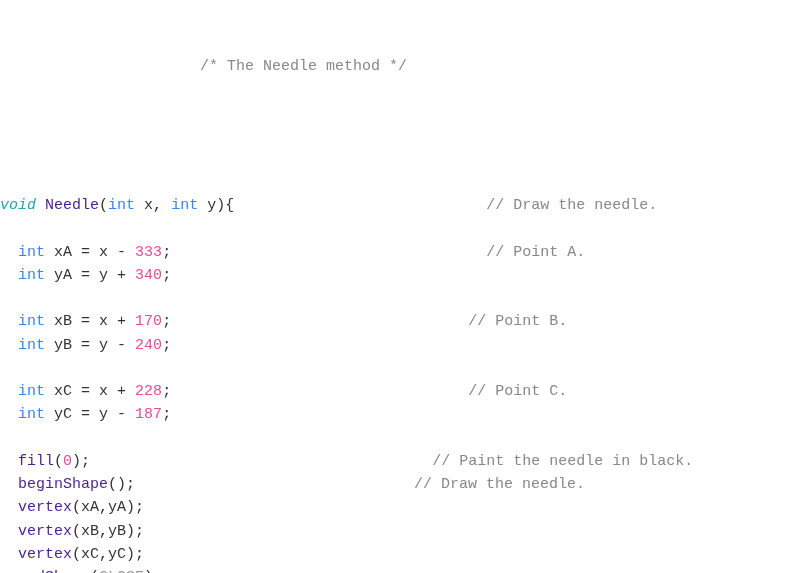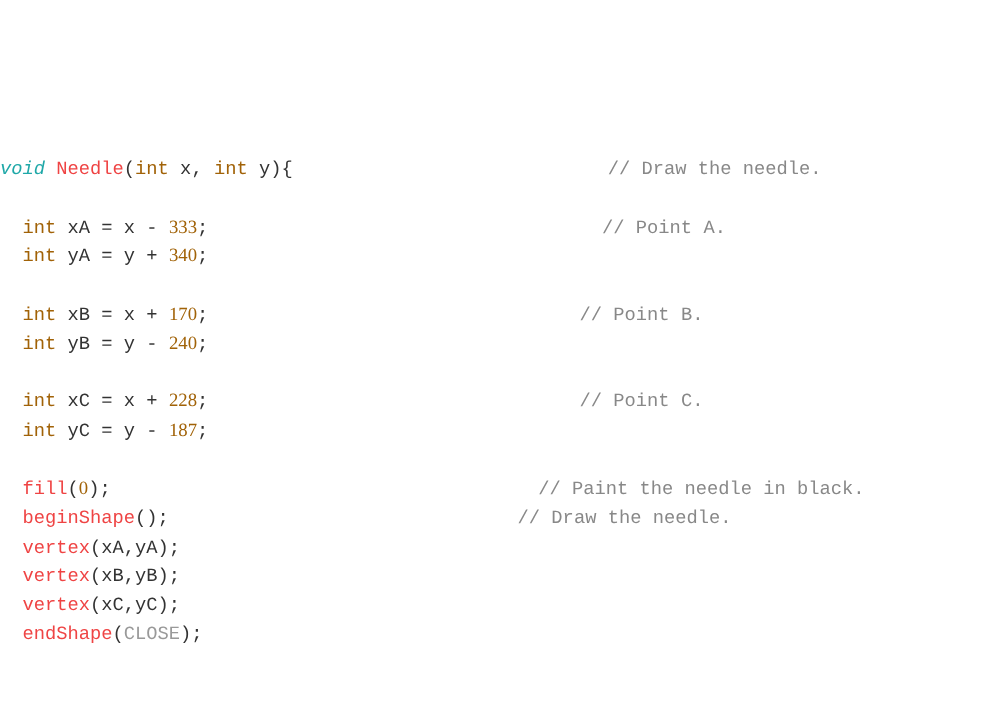--- a/index.html
+++ b/index.html
@@ -18,28 +18,29 @@
     }
     .code-block {
       white-space: pre;
       padding-left: 0px;
     }
     .line {
       display: block;
       min-height: 1.55em;
     }
     .kw-type { color: #1fa8a8; font-style: italic; }      
-    .kw-type2 { color: #a16207; }     
-    .func { color: #ef4444; }         
+    .kw-type2 { color: #3b82f6; }     
+    .func { color: #4c1d95; }         
     .ident { color: #333; }
-    .num { color: #a16207; font-family: Liberation Serif, serif; }
+    .num { color: #ec4899; }
     .op { color: #333; }
     .punct { color: #333; }
     .comment { color: #888; }
     .const { color: #999; }
   </style>
 </head>
 <body>
 
 <div class="code-block">
+  <span class="line"><span style="display:inline-block;width:200px"></span><span class="comment">/* The Needle method */</span></span>
   <span class="line"> </span>
   <div id="code-lines"><span class="line"><span class="kw-type">void</span> <span class="func">Needle</span><span class="punct">(</span><span class="kw-type2">int</span> <span class="ident">x</span><span class="punct">, </span><span class="kw-type2">int</span> <span class="ident">y</span><span class="punct">){</span>                            <span class="comment">// Draw the needle.</span></span><span class="line"> </span><span class="line">  <span class="kw-type2">int</span> <span class="ident">xA</span><span class="op"> = </span><span class="ident">x</span><span class="op"> - </span><span class="num">333</span><span class="punct">;</span>                                   <span class="comment">// Point A.</span></span><span class="line">  <span class="kw-type2">int</span> <span class="ident">yA</span><span class="op"> = </span><span class="ident">y</span><span class="op"> + </span><span class="num">340</span><span class="punct">;</span></span><span class="line"> </span><span class="line">  <span class="kw-type2">int</span> <span class="ident">xB</span><span class="op"> = </span><span class="ident">x</span><span class="op"> + </span><span class="num">170</span><span class="punct">;</span>                                 <span class="comment">// Point B.</span></span><span class="line">  <span class="kw-type2">int</span> <span class="ident">yB</span><span class="op"> = </span><span class="ident">y</span><span class="op"> - </span><span class="num">240</span><span class="punct">;</span></span><span class="line"> </span><span class="line">  <span class="kw-type2">int</span> <span class="ident">xC</span><span class="op"> = </span><span class="ident">x</span><span class="op"> + </span><span class="num">228</span><span class="punct">;</span>                                 <span class="comment">// Point C.</span></span><span class="line">  <span class="kw-type2">int</span> <span class="ident">yC</span><span class="op"> = </span><span class="ident">y</span><span class="op"> - </span><span class="num">187</span><span class="punct">;</span></span><span class="line"> </span><span class="line">  <span class="func">fill</span><span class="punct">(</span><span class="num">0</span><span class="punct">);</span>                                      <span class="comment">// Paint the needle in black.</span></span><span class="line">  <span class="func">beginShape</span><span class="punct">();</span>                               <span class="comment">// Draw the needle.</span></span><span class="line">  <span class="func">vertex</span><span class="punct">(</span><span class="ident">xA</span><span class="punct">,</span><span class="ident">yA</span><span class="punct">);</span></span><span class="line">  <span class="func">vertex</span><span class="punct">(</span><span class="ident">xB</span><span class="punct">,</span><span class="ident">yB</span><span class="punct">);</span></span><span class="line">  <span class="func">vertex</span><span class="punct">(</span><span class="ident">xC</span><span class="punct">,</span><span class="ident">yC</span><span class="punct">);</span></span><span class="line">  <span class="func">endShape</span><span class="punct">(</span><span class="const">CLOSE</span><span class="punct">);</span></span></div>
 </div>
 
 </body></html>

